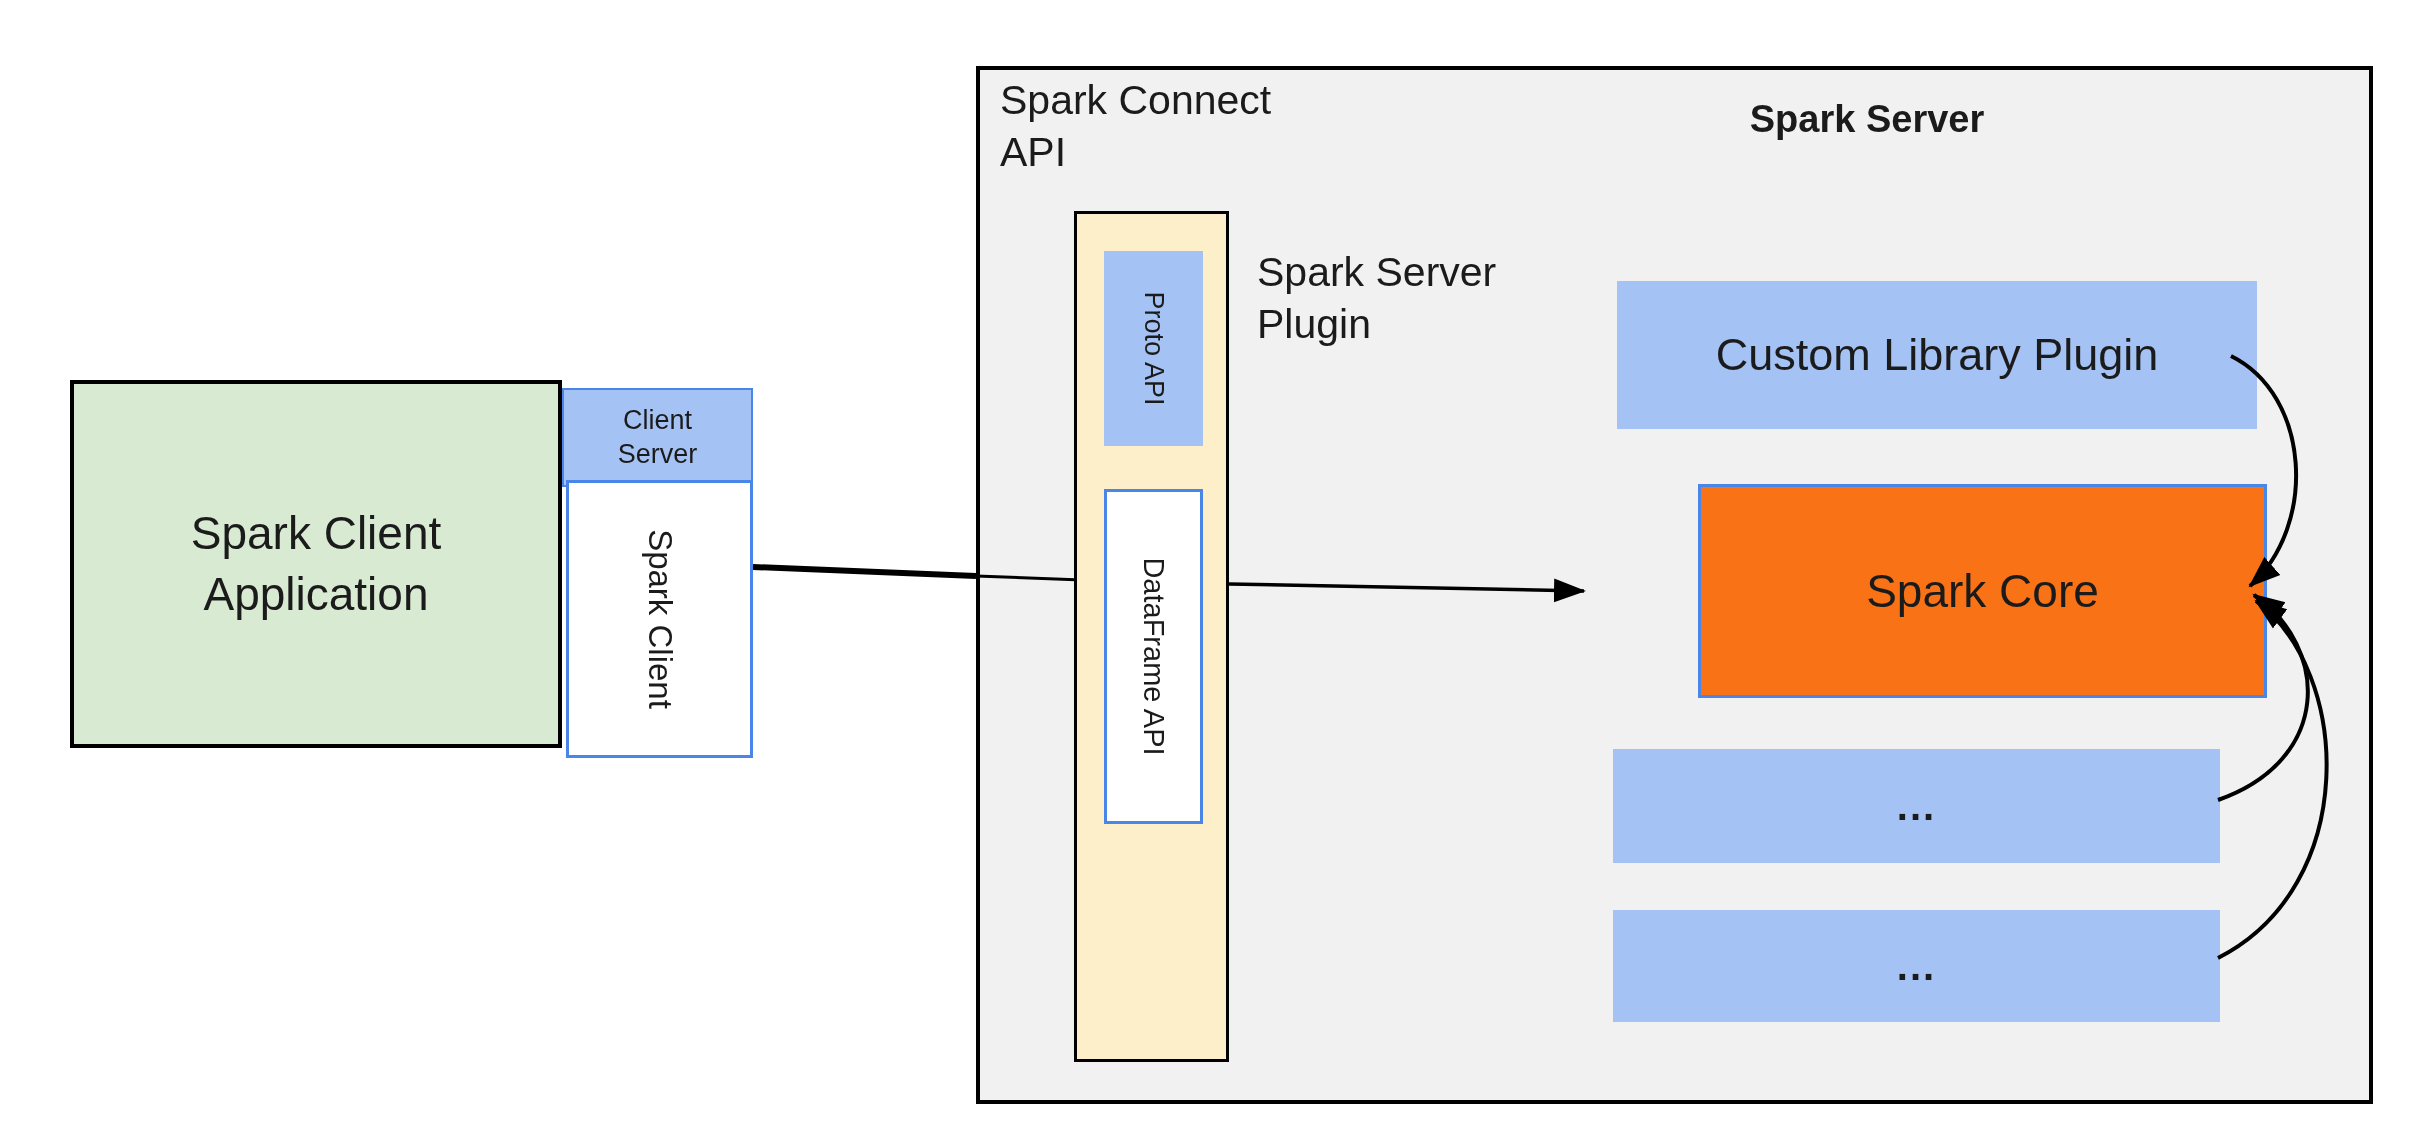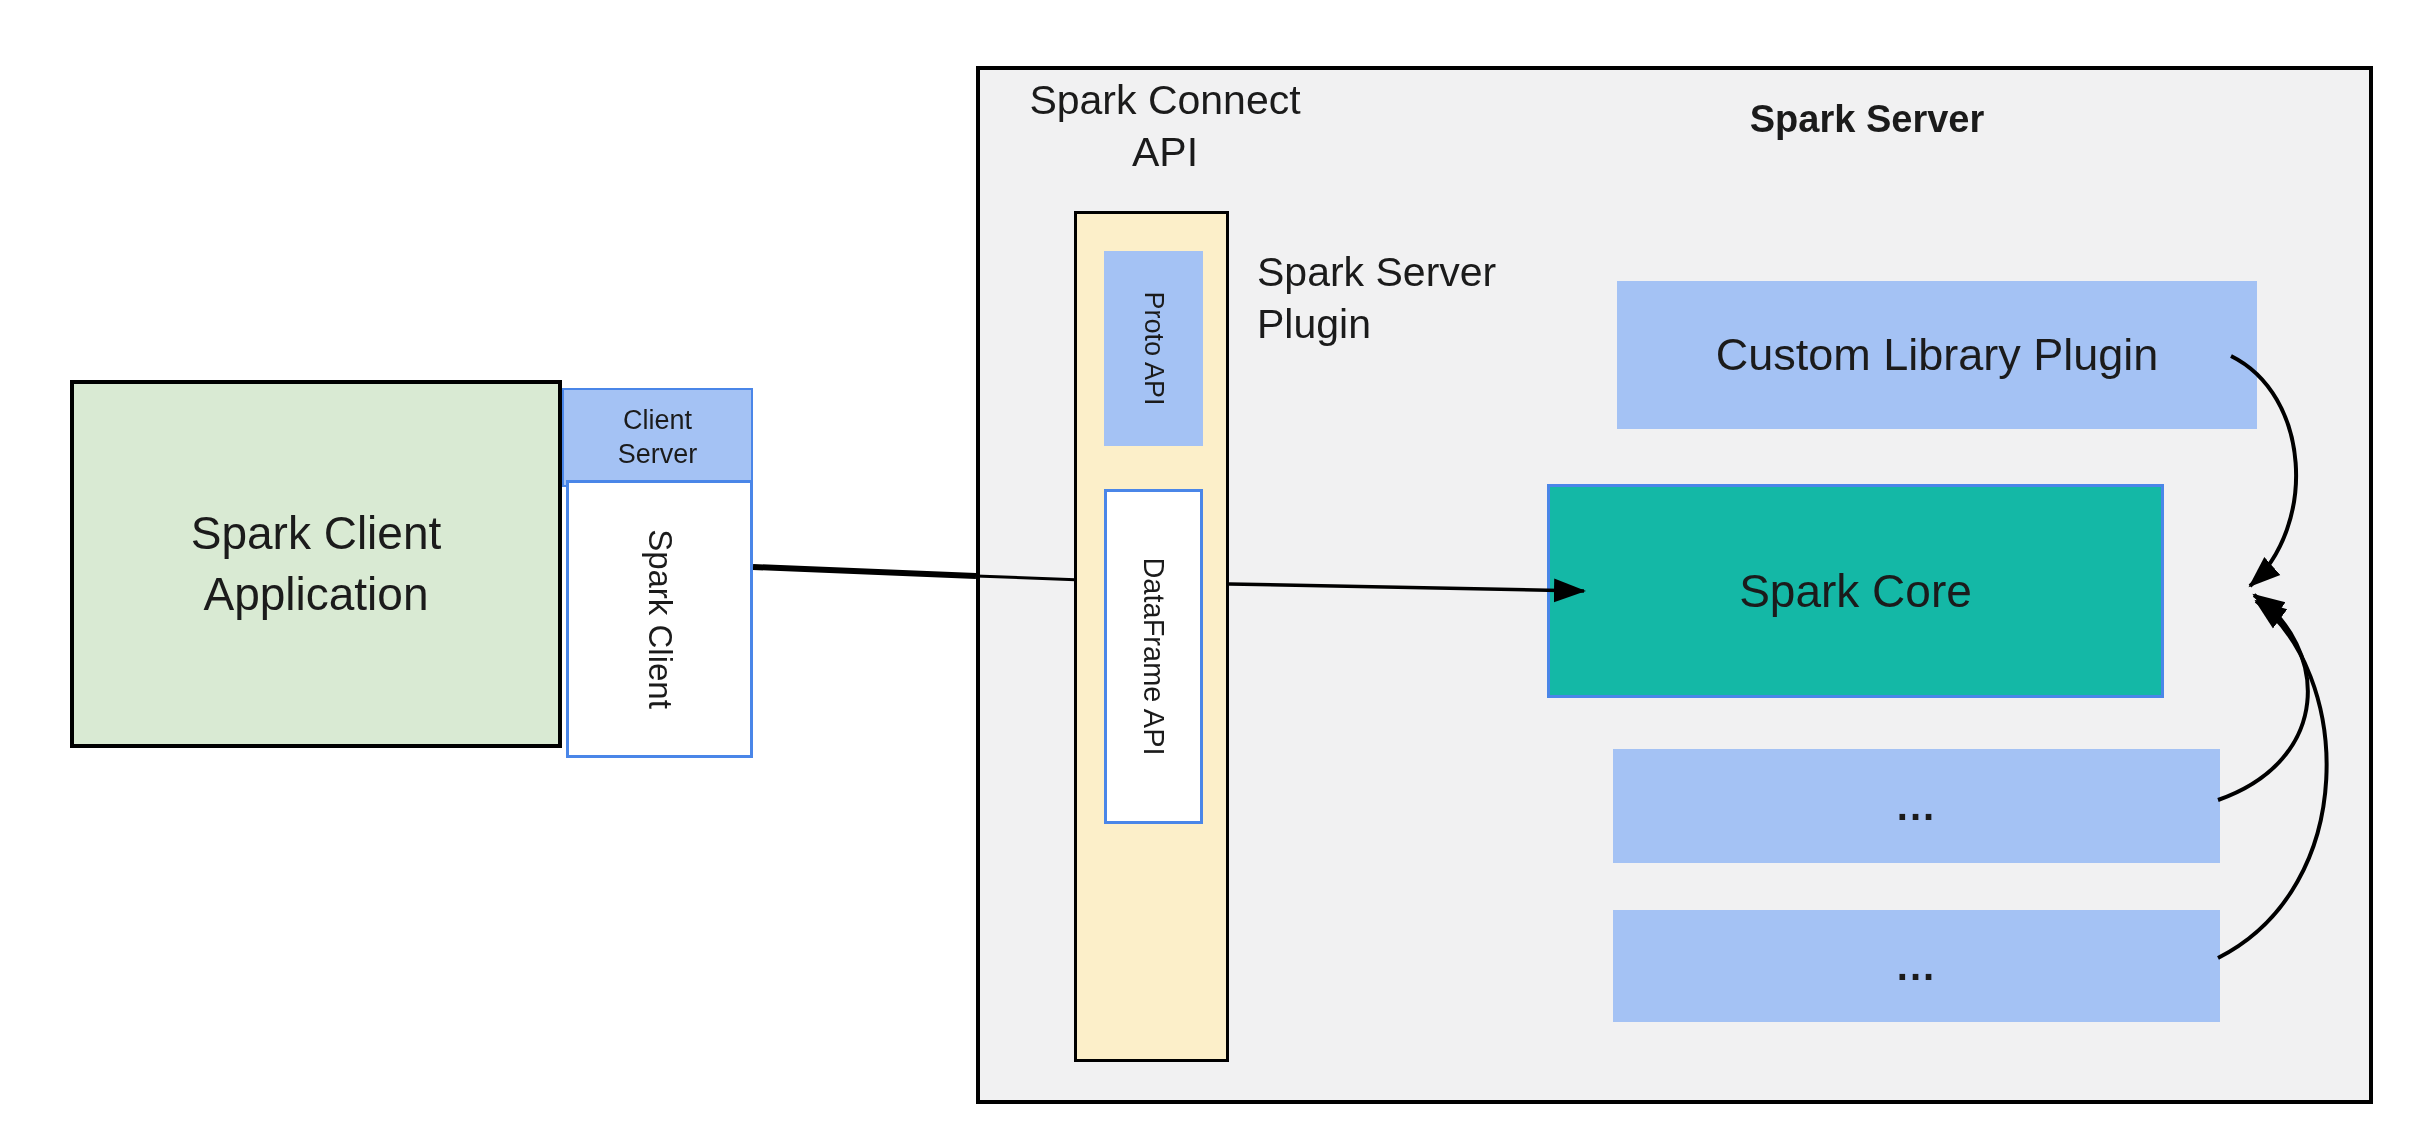--- a/index.html
+++ b/index.html
@@ -24,37 +24,37 @@
   .pkg-box{left:562px; top:388px; width:191px; height:99px;
     background:var(--blue); border:2px solid var(--blue_border);}
   .pkg-box .lbl{font-size:27px; line-height:1.25;}
 
   .client-box{left:566px; top:480px; width:187px; height:278px;
     background:#ffffff; border:3px solid var(--blue_border);}
 
   .gray-box{left:976px; top:66px; width:1397px; height:1038px;
     background:var(--gray); border:4px solid var(--line); z-index:0;}
 
-  .connect-label{left:1000px; top:74px; width:330px; font-size:41px; line-height:1.28; text-align:center;}
+  .connect-label{left:1000px; top:74px; width:330px; font-size:41px; line-height:1.28; text-align:left;}
   .server-title{left:1667px; top:98px; width:400px; font-size:38px; font-weight:bold; text-align:center;}
 
   .yellow-box{left:1074px; top:211px; width:155px; height:851px;
     background:var(--yellow); border:3px solid var(--line);}
 
   .proto-box{left:1104px; top:251px; width:99px; height:195px; background:var(--blue);}
   .df-box{left:1104px; top:489px; width:99px; height:335px;
     background:#ffffff; border:3px solid var(--blue_border);}
 
   .library-label{left:1257px; top:246px; width:340px; font-size:41px; line-height:1.28; text-align:left;}
 
   .plugin-box{left:1617px; top:281px; width:640px; height:148px; background:var(--blue);}
   .plugin-box .lbl{font-size:45px;}
 
-  .core-box{left:1547px; top:484px; width:617px; height:214px;
-    background:#14b8a6; border:3px solid var(--blue_border);}
+  .core-box{left:1698px; top:484px; width:569px; height:214px;
+    background:#f97316; border:3px solid var(--blue_border);}
   .core-box .lbl{font-size:46px;}
 
   .slot-box{background:var(--blue);}
   .slot1{left:1613px; top:749px; width:607px; height:114px;}
   .slot2{left:1613px; top:910px; width:607px; height:112px;}
   .slot-box .lbl{font-size:40px; font-weight:bold; letter-spacing:2px;}
 
   .vtext{white-space:nowrap; transform:rotate(90deg);}
   .client-box .vtext{font-size:33px;}
   .proto-box .vtext{font-size:27px;}

